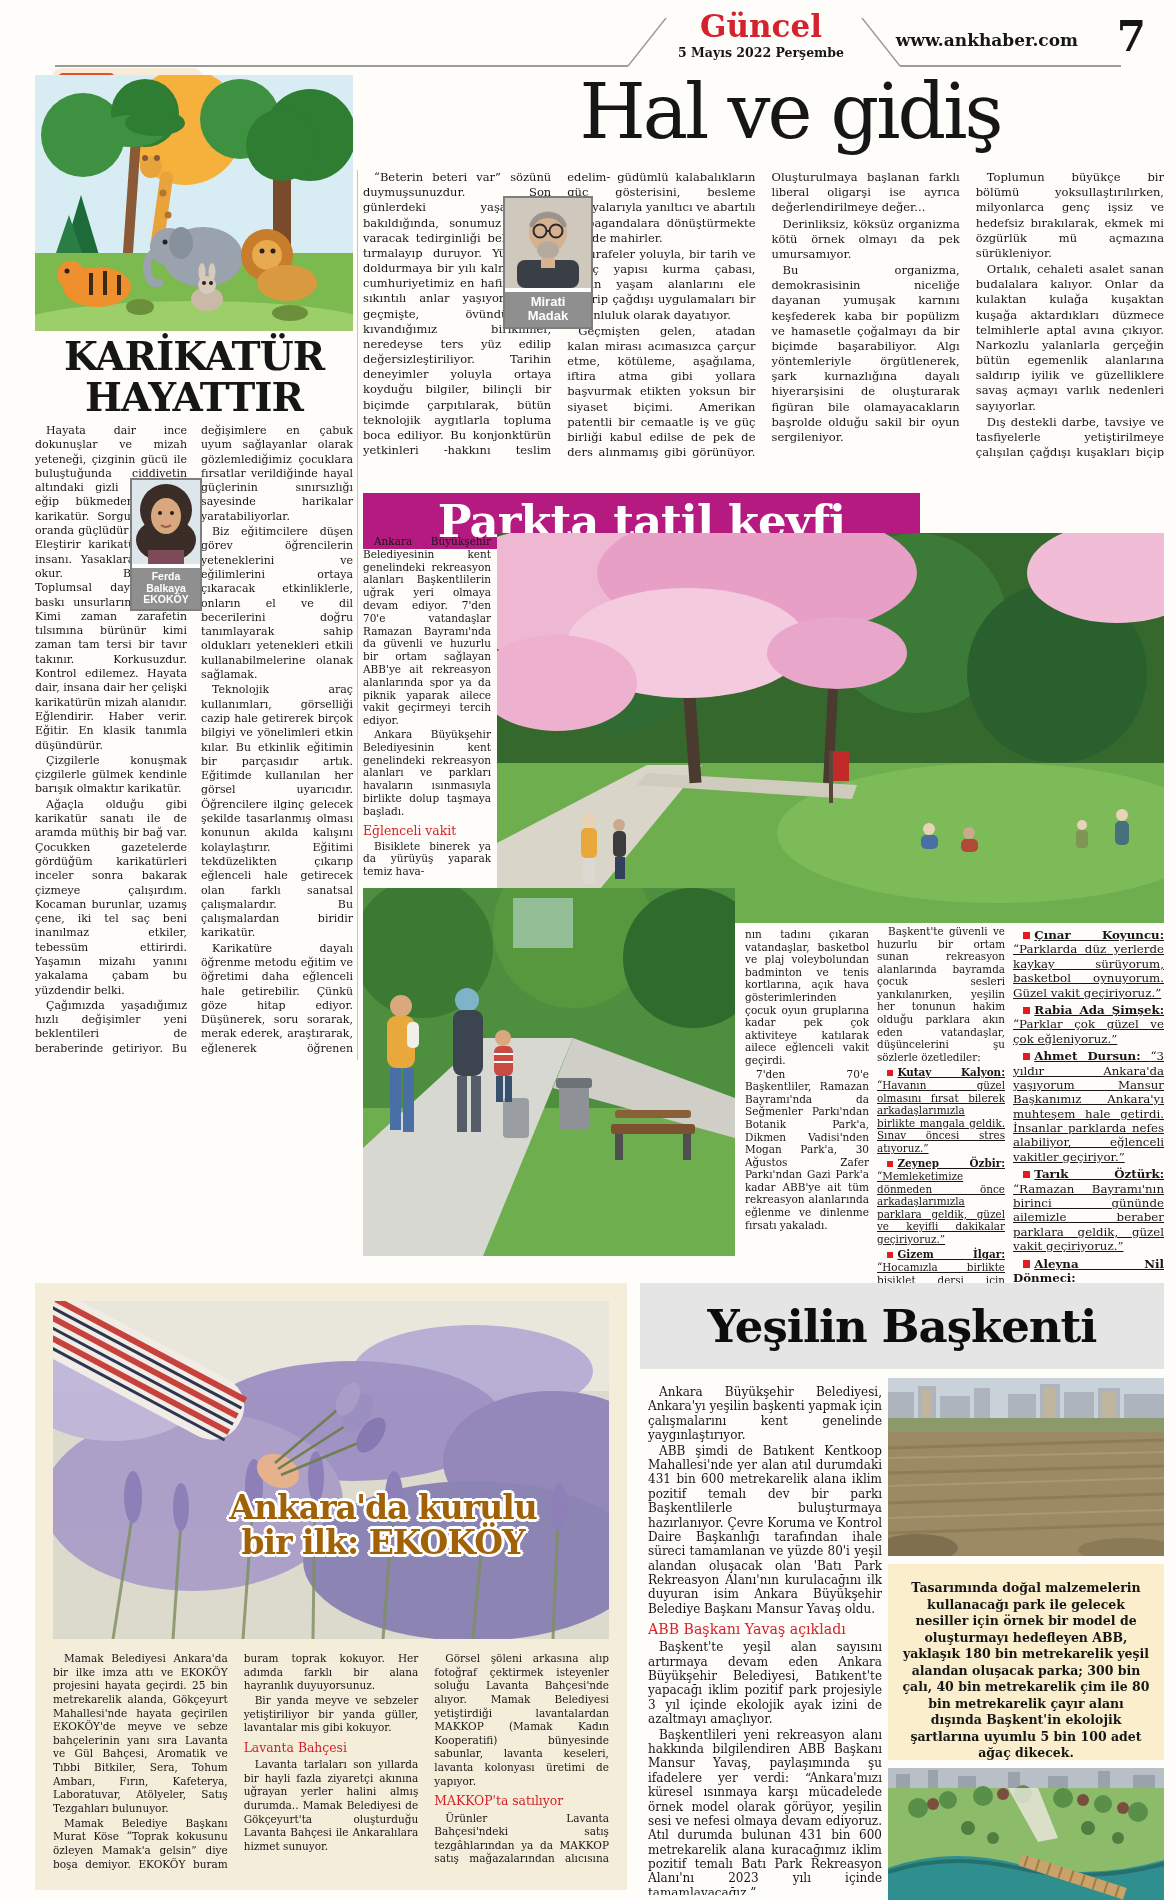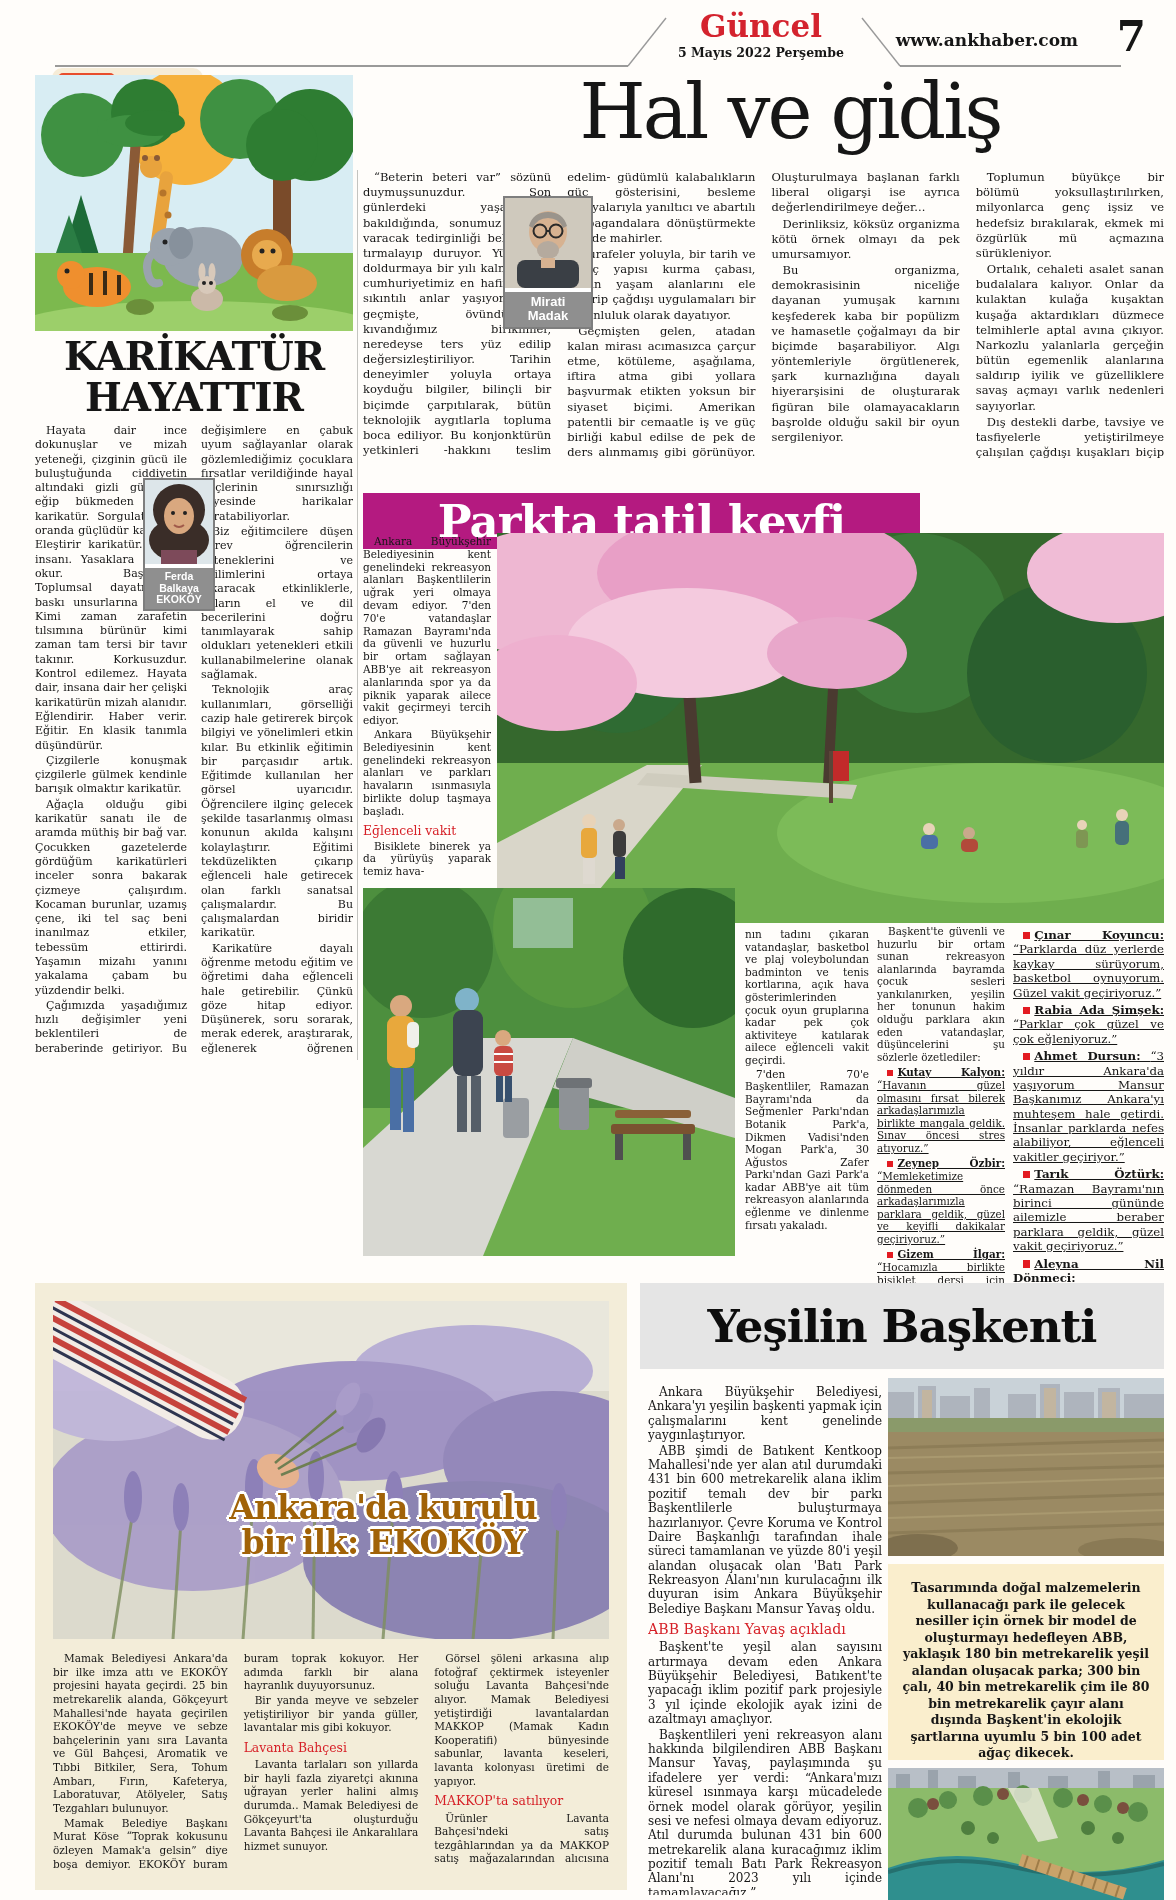--- a/index.html
+++ b/index.html
@@ -134,21 +134,21 @@
   <div class="abs body-txt cols2" style="left:35px;top:424px;width:318px;height:642px;font-size:11px;line-height:1.3;">
       <div class="para">Hayata dair ince dokunuşlar ve mizah yeteneği, çizginin gücü ile buluştuğunda ciddiyetin altındaki gizli gülmeceyi eğip bükmeden anlatır karikatür. Sorgulatabildiği oranda güçlüdür karikatür. Eleştirir karikatür. Sarsar insanı. Yasaklara meydan okur. Başkaldırır. Toplumsal dayatmalarda baskı unsurlarına direnir. Kimi zaman zarafetin tılsımına bürünür kimi zaman tam tersi bir tavır takınır. Korkusuzdur. Kontrol edilemez. Hayata dair, insana dair her çelişki karikatürün mizah alanıdır. Eğlendirir. Haber verir. Eğitir. En klasik tanımla düşündürür.</div>
       <div class="para">Çizgilerle konuşmak çizgilerle gülmek kendinle barışık olmaktır karikatür.</div>
       <div class="para">Ağaçla olduğu gibi karikatür sanatı ile de aramda müthiş bir bağ var. Çocukken gazetelerde gördüğüm karikatürleri inceler sonra bakarak çizmeye çalışırdım. Kocaman burunlar, uzamış çene, iki tel saç beni inanılmaz etkiler, tebessüm ettirirdi. Yaşamın mizahı yanını yakalama çabam bu yüzdendir belki.</div>
       <div class="para">Çağımızda yaşadığımız hızlı değişimler yeni beklentileri de beraberinde getiriyor. Bu değişimlere en çabuk uyum sağlayanlar olarak gözlemlediğimiz çocuklara fırsatlar verildiğinde hayal güçlerinin sınırsızlığı sayesinde harikalar yaratabiliyorlar.</div>
       <div class="para">Biz eğitimcilere düşen görev öğrencilerin yeteneklerini ve eğilimlerini ortaya çıkaracak etkinliklerle, onların el ve dil becerilerini doğru tanımlayarak sahip oldukları yetenekleri etkili kullanabilmelerine olanak sağlamak.</div>
       <div class="para">Teknolojik araç kullanımları, görselliği cazip hale getirerek birçok bilgiyi ve yönelimleri etkin kılar. Bu etkinlik eğitimin bir parçasıdır artık. Eğitimde kullanılan her görsel uyarıcıdır. Öğrencilere ilginç gelecek şekilde tasarlanmış olması konunun akılda kalışını kolaylaştırır. Eğitimi tekdüzelikten çıkarıp eğlenceli hale getirecek olan farklı sanatsal çalışmalardır. Bu çalışmalardan biridir karikatür.</div>
       <div class="para">Karikatüre dayalı öğrenme metodu eğitim ve öğretimi daha eğlenceli hale getirebilir. Çünkü göze hitap ediyor. Düşünerek, soru sorarak, merak ederek, araştırarak, eğlenerek öğrenen çocuklar, edindikleri birikimleri yaşamlarına yeri geldikçe dahil edeceklerdir; mutlu, neşeli, bulunduğu ortama katkı sunan, insana, doğaya, hayvanlara karşı duyarlı bireyler olarak.</div>
     </div>
 
-  <div class="abs author-box" style="left:143px;top:478px;width:72px;">
+  <div class="abs author-box" style="left:130px;top:478px;width:72px;">
     <svg width="68" height="84" viewBox="0 0 68 84">
       <rect width="68" height="84" fill="#dde6ea"></rect>
       <ellipse cx="34" cy="30" rx="26" ry="26" fill="#3a2d28"></ellipse>
       <ellipse cx="34" cy="60" rx="30" ry="22" fill="#3a2d28"></ellipse>
       <ellipse cx="34" cy="36" rx="15" ry="18" fill="#d9a87f"></ellipse>
       <circle cx="28" cy="33" r="2" fill="#222"></circle>
         <circle cx="40" cy="33" r="2" fill="#222"></circle>
       <path d="M29 45 q5 4 10 0" stroke="#a05a4a" stroke-width="2" fill="none"></path>
       <rect x="16" y="70" width="36" height="14" fill="#7d4a5a"></rect>
     </svg>

